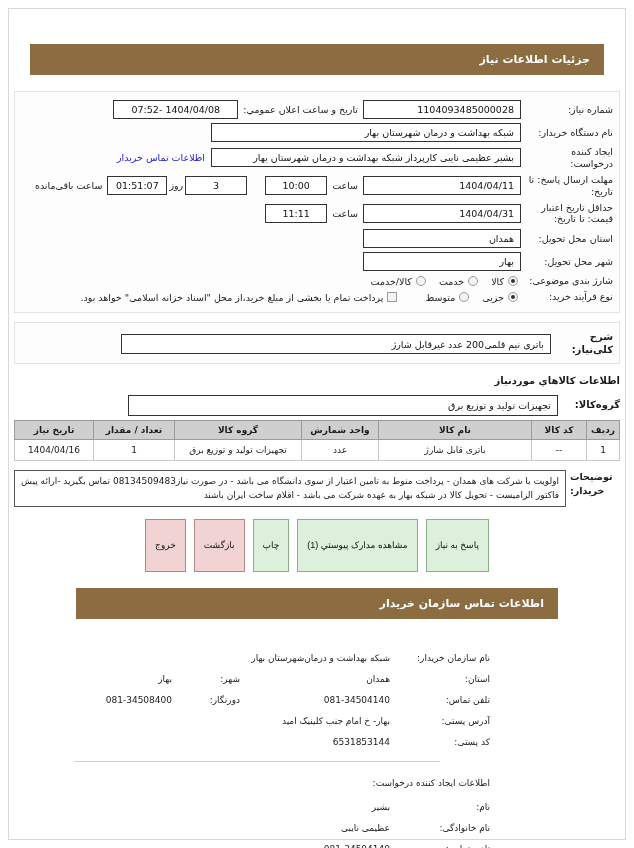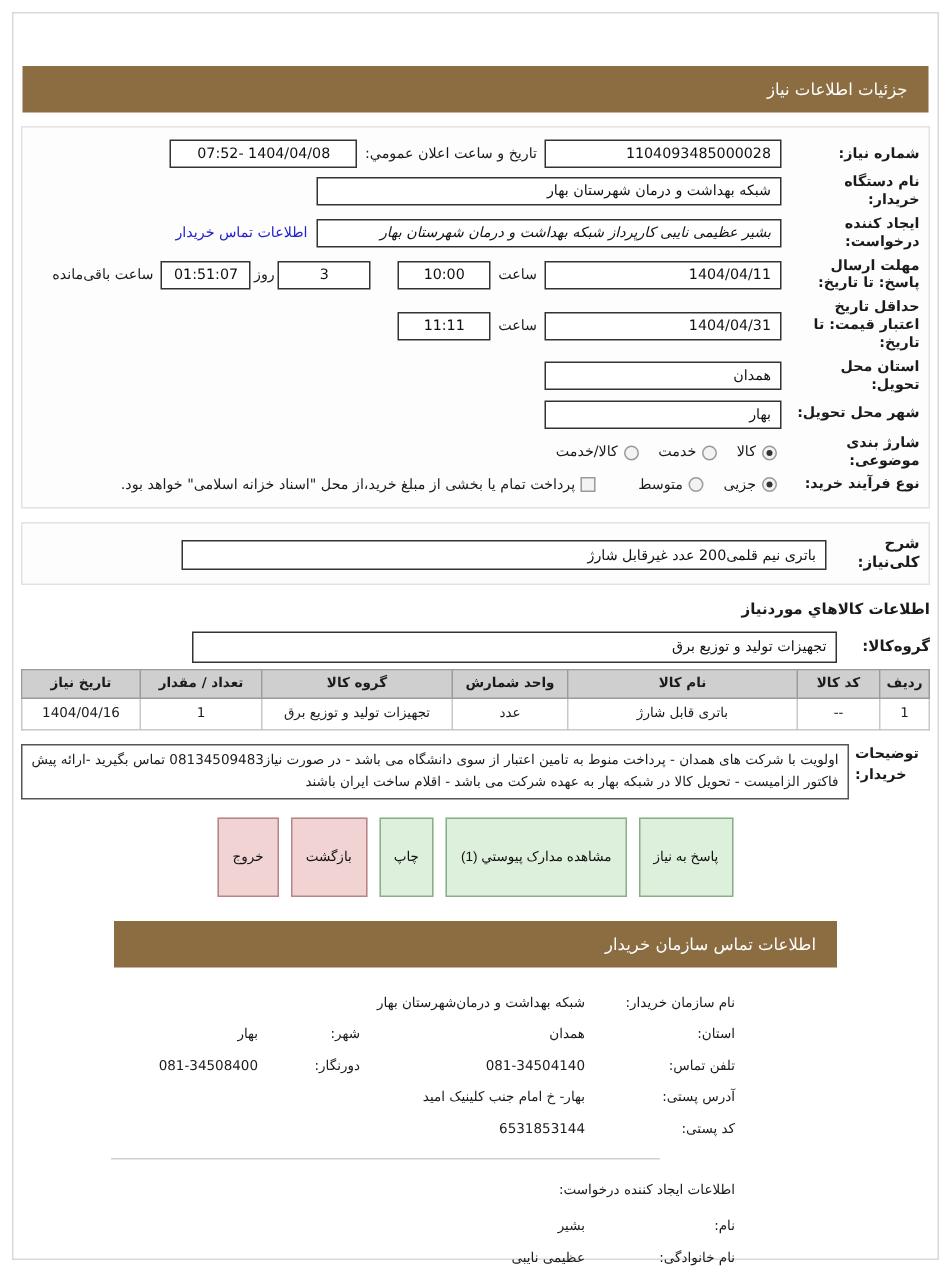--- a/index.html
+++ b/index.html
@@ -33,24 +33,24 @@
     position: relative;
     z-index: 2;
     padding: 0 14px;
   }
 
   
   .section-bar {
     background: #8b6d41;
     color: #ffffff;
     font-size: 11px;
-    font-weight: normal;
+    font-weight: bold;
     padding: 9px 14px 9px 14px;
     text-align: right;
-    margin: 1px;
+    margin: 16px;
     box-sizing: border-box;
   }
   .bar-wrap-top { margin: 44px 0 0 0; }
 
   
   .panel {
     border: 1px solid #e2e2e2;
     background: #fdfdfd;
     box-sizing: border-box;
     margin-top: 9px;
@@ -66,21 +66,21 @@
     gap: 0;
   }
   .lbl {
     font-size: 9.5px;
     color: #1b1b1b;
     text-align: right;
     padding-left: 6px;
     box-sizing: border-box;
     line-height: 1.25;
   }
-  .lbl-w { width: 92px; flex: 0 0 92px; font-weight: bold; }
+  .lbl-w { width: 92px; flex: 0 0 92px; }
   .box {
     border: 1px solid #333;
     background: #ffffff;
     height: 19px;
     line-height: 17px;
     font-size: 9.5px;
     color: #111;
     padding: 0 6px;
     box-sizing: border-box;
     text-align: left;
@@ -268,21 +268,21 @@
         <div class="box ctr" style="width:125px;margin-left:16px;">1404/04/08 -07:52</div>
       </div>
 
       <div class="row">
         <div class="lbl lbl-w">نام دستگاه خریدار:</div>
         <div class="box rt" style="width:310px;">شبکه بهداشت و درمان  شهرستان بهار</div>
       </div>
 
       <div class="row">
         <div class="lbl lbl-w">ایجاد کننده درخواست:</div>
-        <div class="box rt" style="width:310px;font-style:italic;">بشیر عظیمی نایبی کارپرداز شبکه بهداشت و درمان  شهرستان بهار</div>
+        <div class="box rt" style="width:310px;">بشیر عظیمی نایبی کارپرداز شبکه بهداشت و درمان  شهرستان بهار</div>
         <a class="link" href="#">اطلاعات تماس خریدار</a>
       </div>
 
       <div class="row">
         <div class="lbl lbl-w">مهلت ارسال پاسخ: تا تاریخ:</div>
         <div class="box rt" style="width:158px;">1404/04/11</div>
         <div class="mini-lbl">ساعت</div>
         <div class="box ctr" style="width:62px;">10:00</div>
         <div class="box ctr" style="width:62px;margin-right:18px;">3</div>
         <div class="mini-lbl" style="padding:0 2px;">روز</div>

